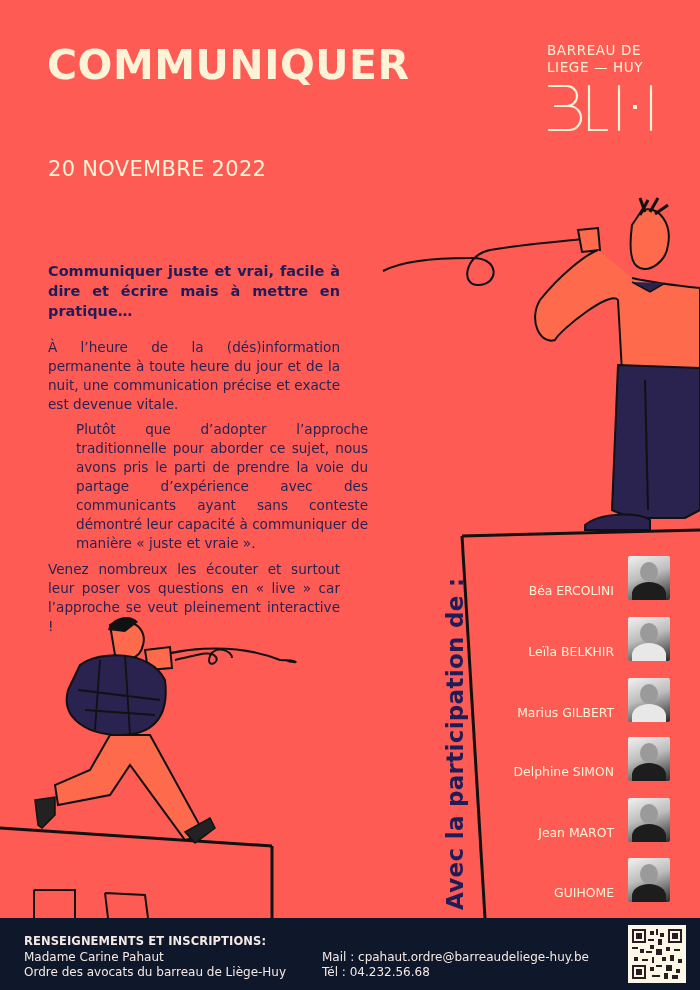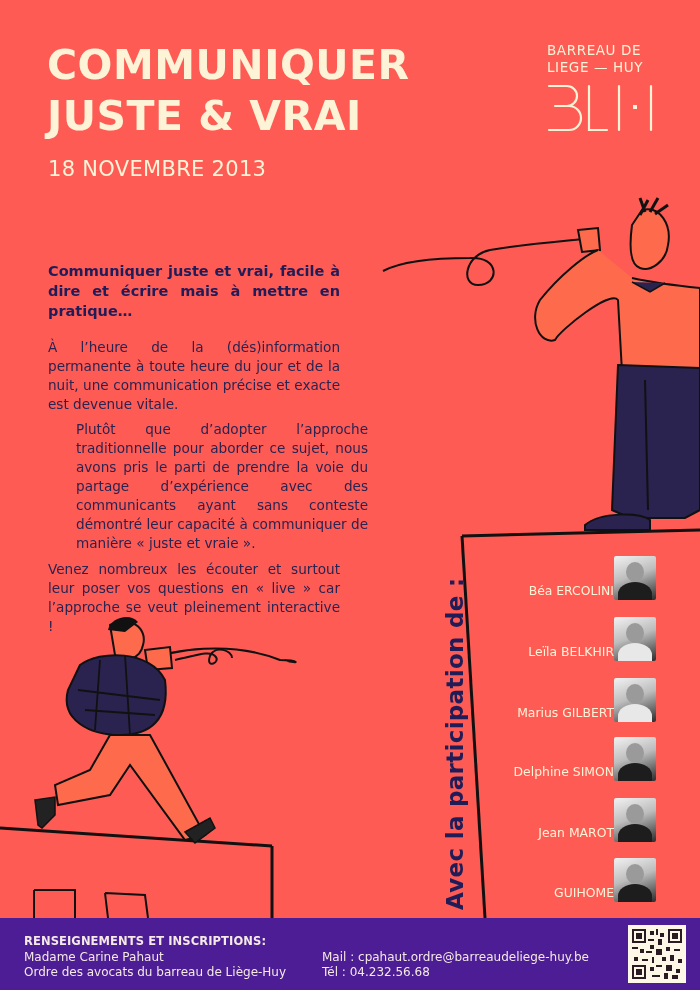--- a/index.html
+++ b/index.html
@@ -45,21 +45,21 @@
   .p3 { top: 560px; }
 
   .vertical-heading {
     position: absolute; left: 442px; top: 910px;
     transform-origin: left top; transform: rotate(-90deg);
     font-weight: bold; font-size: 23px; color: #1f1c58;
     white-space: nowrap; letter-spacing: 0.3px;
   }
 
   .speaker {
-    position: absolute; right: 44px; display: flex; align-items: flex-end; 
+    position: absolute; right: 30px; display: flex; align-items: flex-end; gap: 14px;
   }
   .speaker .name {
     color: #fdf3d6; font-size: 12.4px; margin-bottom: 2px; text-align: right;
   }
   .avatar {
     width: 42px; height: 44px; border-radius: 2px;
     background: linear-gradient(160deg, #f2f2f2 0%, #bdbdbd 45%, #2b2b2b 100%);
     position: relative; overflow: hidden;
   }
   .avatar::before {
@@ -67,21 +67,21 @@
     border-radius: 50%; background: #9a9a9a;
   }
   .avatar::after {
     content: ""; position: absolute; left: 4px; top: 26px; width: 34px; height: 24px;
     border-radius: 50% 50% 0 0; background: #1d1d1d;
   }
   .avatar.light::after { background: #e8e8e8; }
 
   .footer {
     position: absolute; left: 0; top: 918px; width: 700px; height: 72px;
-    background: #4c1d95; color: #f4e9e4; text-align: right;
+    background: #0f172a; color: #f4e9e4; text-align: right;
   }
   .footer .heading {
     position: absolute; left: 24px; top: 16px; font-weight: bold; font-size: 11.5px; letter-spacing: 0.1px;
   }
   .footer .l { position: absolute; font-size: 12px; }
   .f-name { left: 24px; top: 32px; }
   .f-org { left: 24px; top: 47px; }
   .f-mail { left: 322px; top: 32px; }
   .f-tel { left: 322px; top: 47px; }
   .qr {
@@ -121,23 +121,22 @@
     <path d="M108 630 C110 618, 130 612, 138 622 L125 632 Z" fill="#111"></path>
     <path d="M80 665 C100 650, 150 650, 165 680 C170 720, 150 735, 120 735 C90 735, 60 720, 68 690 Z" fill="#2a2350" stroke="#111" stroke-width="2"></path>
     <path d="M78 690 L160 700 M85 710 L155 715 M100 660 L95 730 M125 655 L130 735" stroke="#111" stroke-width="1.8"></path>
     <path d="M110 735 L150 735 L205 835 L185 840 L130 765 L110 795 L58 805 L55 785 L90 770 Z" fill="#fe6a4c" stroke="#111" stroke-width="2"></path>
     <path d="M35 800 L55 797 L55 815 L42 828 L38 825 Z" fill="#222" stroke="#111" stroke-width="1.5"></path>
     <path d="M185 832 L210 818 L215 828 L195 843 Z" fill="#222" stroke="#111" stroke-width="1.5"></path>
   </svg>
 
   <div class="title">
     <div>COMMUNIQUER</div>
-    <div>JUSTE &amp; VRAI</div>
-  </div>
-  <div class="date">18 NOVEMBRE 2013</div>
+  </div>
+  <div class="date">20 NOVEMBRE 2022</div>
 
   <div class="logo">
     <span class="l1">BARREAU DE</span>
     <span class="l2">LIEGE — HUY</span>
     <svg width="112" height="50" viewBox="0 0 112 50">
       <g stroke="#fdf3d6" stroke-width="2.2" fill="none" stroke-linecap="round">
         <path d="M2 2 H20 A10 10 0 0 1 20 22 H8 M8 22 H22 A12 12 0 0 1 22 46 H2"></path>
         <path d="M42 2 V46 H60"></path>
         <path d="M72 2 V46"></path>
         <path d="M104 2 V46"></path>

